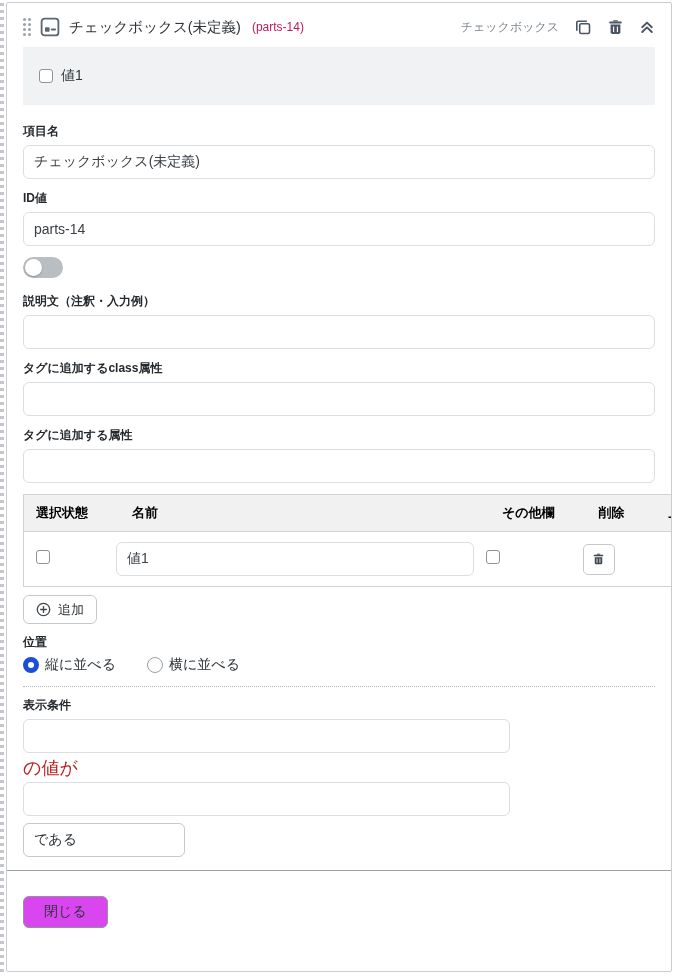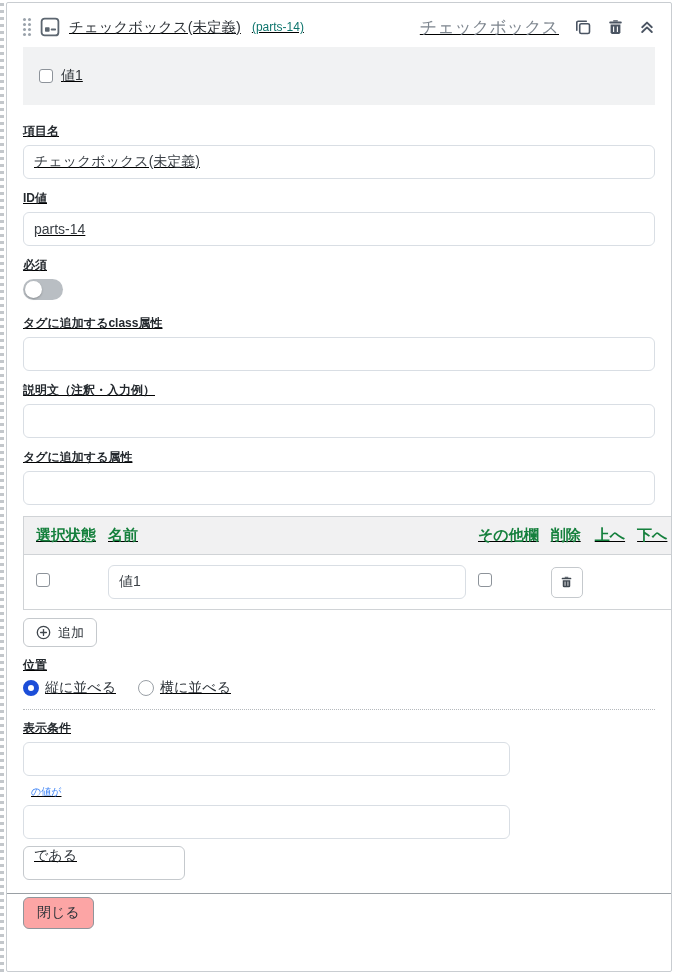--- a/index.html
+++ b/index.html
@@ -8,81 +8,81 @@
     font-family:"Liberation Sans","DejaVu Sans",sans-serif;
     -webkit-font-smoothing:antialiased;
   }
   .dash-strip{
     position:absolute;left:0;top:3px;bottom:3px;width:4px;
     background:repeating-linear-gradient(to bottom,#c3c7cb 0 3px,#ffffff 3px 7px);
   }
   .panel{
     position:absolute;left:6px;top:2px;right:3px;bottom:5px;
     border:1px solid #c9cdd1;border-radius:2px;background:#fff;
-    padding:8px 16px 10px;box-sizing:border-box;overflow:hidden;text-decoration:underline;
+    padding:8px 16px 10px;box-sizing:border-box;overflow:hidden;
   }
   
   .hdr{display:flex;align-items:center;height:32px}
   .hdr-left{display:flex;align-items:center;gap:9px;flex:1;min-width:0}
   .drag{display:grid;grid-template-columns:repeat(2,3px);grid-auto-rows:3px;gap:2px}
   .drag i{width:3px;height:3px;border-radius:50%;background:#9aa2ab;display:block}
   .title{font-size:14.5px;color:#2e3338;font-weight:500;white-space:nowrap}
-  .hid{font-size:12px;color:#0f766e;margin-left:2px;white-space:nowrap}
+  .hid{font-size:12px;color:#be185d;margin-left:2px;white-space:nowrap}
   .hdr-right{display:flex;align-items:center;gap:15px}
-  .htype{font-size:17px;color:#7e868f;white-space:nowrap}
+  .htype{font-size:12px;color:#7e868f;white-space:nowrap}
   .icobtn{background:none;border:none;padding:0;margin:0;line-height:0;cursor:pointer}
   
   .preview{background:#f1f2f3;margin-top:4px;height:58px;display:flex;align-items:center;padding:0 16px;margin-bottom:18px}
   .cb{display:inline-block;width:14px;height:14px;border:1px solid #8d939a;border-radius:3px;background:#fff;box-sizing:border-box;flex:none}
   .pv-label{font-size:14px;color:#2e3338;margin-left:8px}
   
   .grp{margin-bottom:11px}
   .lbl{display:block;font-size:12px;font-weight:700;color:#24292e;line-height:17px;margin-bottom:5px}
   .txt{
     width:100%;height:34px;border:1px solid #d9dee4;border-radius:6px;background:#fff;
     padding:0 10px;font-size:14px;color:#3b4046;box-sizing:border-box;outline:none;
     font-family:inherit;display:block;
   }
   
   .toggle{position:relative;display:inline-block;width:40px;height:21px;border-radius:11px;background:#b9bec3;cursor:pointer}
   .toggle::after{content:"";position:absolute;left:2px;top:2px;width:17px;height:17px;border-radius:50%;background:#fff;box-shadow:0 1px 2px rgba(0,0,0,.25)}
   
   .choices-tbl{width:100%;border-collapse:collapse;border:1px solid #d0d3d6;margin-bottom:8px}
   .choices-tbl th{
-    background:#f1f1f2;font-size:15px;font-weight:700;color:#15803d;text-align:left;
-    padding:9px 6px;border-bottom:1px solid #d0d3d6;white-space:nowrap;
+    background:#f1f1f2;font-size:13px;font-weight:700;color:#000000;text-align:left;
+    padding:9px 22px;border-bottom:1px solid #d0d3d6;white-space:nowrap;
   }
   .choices-tbl th:first-child{padding-left:12px}
   .choices-tbl td{padding:10px 6px;vertical-align:middle;background:#fff}
   .choices-tbl td:first-child{padding-left:12px}
   .col-state{width:76px}.col-other{width:70px}.col-del{width:48px}.col-up{width:38px}.col-down{width:44px}
   .row-name-input{width:358px;height:34px;border:1px solid #d9dee4;border-radius:6px;padding:0 10px;font-size:14px;color:#3b4046;box-sizing:border-box;outline:none;font-family:inherit}
   .row-del-btn{width:32px;height:31px;border:1px solid #c5c9cd;border-radius:5px;background:#fff;display:inline-flex;align-items:center;justify-content:center;cursor:pointer;padding:0}
   .add-btn{
     display:inline-flex;align-items:center;gap:7px;height:29px;padding:0 12px;margin-bottom:10px;
     border:1px solid #c5c9cd;border-radius:6px;background:#fff;font-size:13px;color:#2f353b;cursor:pointer;font-family:inherit;
   }
   
-  .radio-row{display:flex;gap:22px;margin-bottom:1px}
+  .radio-row{display:flex;gap:31px;margin-bottom:1px}
   .radio-opt{display:flex;align-items:center;gap:6px;font-size:14px;color:#2f353b;cursor:pointer}
   .radio{display:inline-block;width:16px;height:16px;border-radius:50%;box-sizing:border-box;background:#fff;flex:none}
   .radio.on{border:5px solid #1c4ed8}
   .radio.off{border:1px solid #9aa0a6}
   .dotted-div{border:none;border-top:1px dotted #b5b9bd;margin:12px 0 10px}
   
   .cond-input{width:487px}
-  .cond-mid{font-size:10px;font-weight:400;color:#3b82f6;line-height:17px;margin:7px 8px 5px}
+  .cond-mid{font-size:18px;font-weight:400;color:#b91c1c;line-height:17px;margin:7px 0 5px}
   .operator{
     width:162px;height:34px;margin-top:7px;border:1px solid #c5c9cd;border-radius:6px;background:#fff;
-    display:flex;padding:0 10px;font-size:14px;color:#2f353b;box-sizing:border-box;cursor:pointer;
+    display:flex;align-items:center;padding:0 10px;font-size:14px;color:#2f353b;box-sizing:border-box;cursor:pointer;
   }
   .solid-div{border:none;border-top:1px solid #9aa0a5;margin:13px -16px 0}
   .close-btn{
-    margin-top:3px;height:32px;padding:0 13px;border:1px solid #8f959b;border-radius:6px;
-    background:#fca5a5;font-size:14px;color:#2f353b;cursor:pointer;font-family:inherit;
+    margin-top:25px;height:32px;padding:0 20px;border:1px solid #8f959b;border-radius:6px;
+    background:#d946ef;font-size:14px;color:#2f353b;cursor:pointer;font-family:inherit;
   }
 </style>
 </head>
 <body>
 
 <div class="dash-strip"></div>
 
 <div class="panel">
 
   
@@ -153,33 +153,32 @@
   </div>
 
   
   <div class="grp">
     <label class="lbl">ID値</label>
     <input class="txt" type="text" value="parts-14" style="">
   </div>
 
   
   <div class="grp">
-    <label class="lbl">必須</label>
     <span class="toggle"></span>
   </div>
 
   
   <div class="grp">
+    <label class="lbl">説明文（注釈・入力例）</label>
+    <input class="txt" type="text" value="" style="">
+  </div>
+
+  
+  <div class="grp">
     <label class="lbl">タグに追加するclass属性</label>
-    <input class="txt" type="text" value="" style="">
-  </div>
-
-  
-  <div class="grp">
-    <label class="lbl">説明文（注釈・入力例）</label>
     <input class="txt" type="text" value="" style="">
   </div>
 
   
   <div class="grp">
     <label class="lbl">タグに追加する属性</label>
     <input class="txt" type="text" value="" style="">
   </div>
 
   

